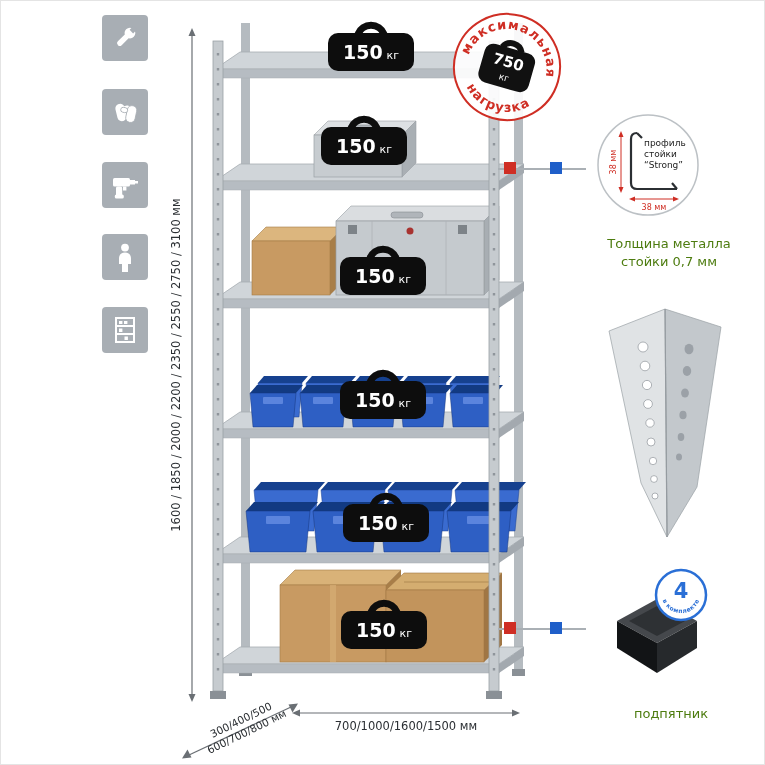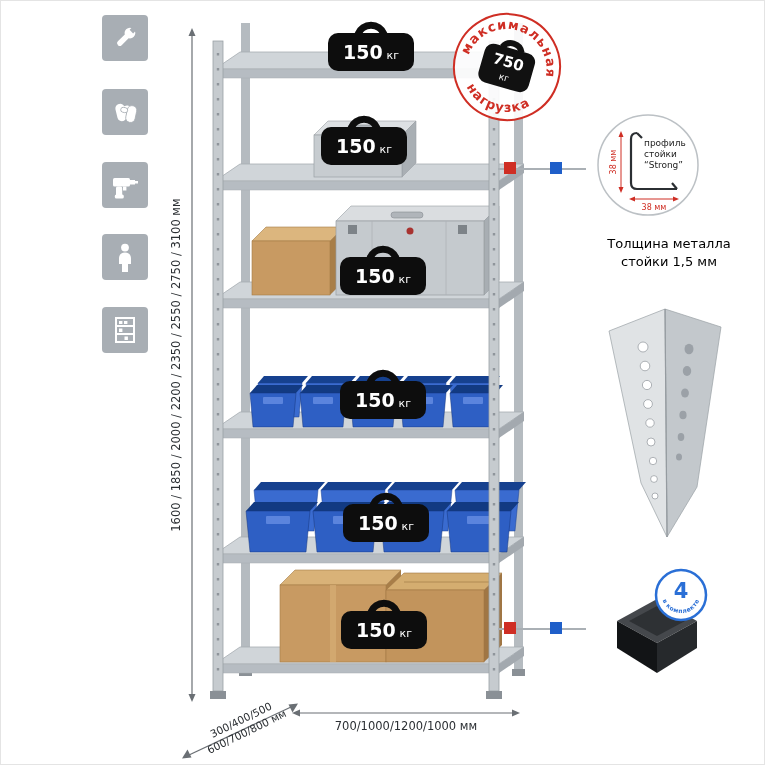--- a/index.html
+++ b/index.html
@@ -9,21 +9,21 @@
 
   .icon-tile { position:absolute; left:101px; width:46px; height:46px; background:#a8aeb4; border-radius:4px;
                display:flex; align-items:center; justify-content:center; }
 
   .dim-text-v { position:absolute; left:175px; top:364px; transform:translate(-50%,-50%) rotate(-90deg);
                 white-space:nowrap; font-size:11.5px; color:#2b2f33; }
   .dim-text-w { position:absolute; left:290px; top:718px; width:230px; text-align:center; font-size:11.5px; color:#2b2f33; }
   .dim-text-d { position:absolute; left:190px; top:712px; width:106px; text-align:center; font-size:10.5px;
                 line-height:1.25; color:#2b2f33; transform:rotate(-26deg); }
 
-  .caption { position:absolute; text-align:center; font-size:13px; color:#000000; line-height:1.4; }
+  .caption { position:absolute; text-align:center; font-size:13px; color:#4d7c0f; line-height:1.4; }
 
   .marker { position:absolute; width:12px; height:12px; }
   .marker.red { background:#cf2e24; }
   .marker.blue { background:#1f5fc9; }
   .marker-line { position:absolute; height:2px; background:#aab0b5; }
 
   
   .badge-text .bv { font-size:19px; font-weight:bold; fill:#ffffff; }
   .badge-text .bu { font-size:11px; fill:#ffffff; }
   .stamp-arc textPath { font-size:13px; font-weight:bold; fill:#cf2e24; letter-spacing:1px; }
@@ -311,21 +311,21 @@
     <line x1="44" y1="88" x2="86" y2="88" stroke="#cf2e24" stroke-width="1"></line>
     <polygon points="40,88 46,85.5 46,90.5" fill="#cf2e24"></polygon>
     <polygon points="90,88 84,85.5 84,90.5" fill="#cf2e24"></polygon>
     <text class="dim-red-h" x="65" y="99" text-anchor="middle">38 мм</text>
     <text class="prof-label" x="55" y="35">профиль</text>
     <text class="prof-label" x="55" y="46">стойки</text>
     <text class="prof-label" x="55" y="57">“Strong”</text>
   </svg>
   <div class="caption" style="left:586px;top:234px;width:164px">
     <div>Толщина металла</div>
-    <div>стойки 1,5 мм</div>
+    <div>стойки 0,7 мм</div>
   </div>
 
   <svg class="abs" style="left:594px;top:300px" width="140" height="240" viewBox="0 0 140 240">
     <polygon points="70,8 126,26 102,186 72,236" fill="#c3c8cc" stroke="#9aa0a5" stroke-width="0.7"></polygon>
     <polygon points="14,30 70,8 72,236 46,182" fill="#e0e3e5" stroke="#9aa0a5" stroke-width="0.7"></polygon>
     <line x1="70" y1="8" x2="72" y2="236" stroke="#959ba0" stroke-width="1.2"></line>
     <circle cx="48" cy="46" r="5" fill="#fff" stroke="#9aa0a5" stroke-width="0.8"></circle>
     <circle cx="50" cy="65" r="4.8" fill="#fff" stroke="#9aa0a5" stroke-width="0.8"></circle>
     <circle cx="52" cy="84" r="4.6" fill="#fff" stroke="#9aa0a5" stroke-width="0.8"></circle>
     <circle cx="53" cy="103" r="4.4" fill="#fff" stroke="#9aa0a5" stroke-width="0.8"></circle>
@@ -350,32 +350,33 @@
   </svg>
   <svg class="abs" style="left:652px;top:566px" width="56" height="56" viewBox="0 0 56 56" xmlns:xlink="http://www.w3.org/1999/xlink">
     <defs>
         <path id="kitArc" d="M 9,31 A 19.5 19.5 0 0 0 47,31" fill="none"></path>
       </defs>
     <circle cx="28" cy="28" r="25" fill="#fff" stroke="#2a6fd6" stroke-width="2.5"></circle>
     <text class="kit-num" x="28" y="31" text-anchor="middle">4</text>
     <text class="kit-arc"><textPath href="#kitArc" xlink:href="#kitArc" startOffset="50%" text-anchor="middle">в комплекте</textPath></text>
   </svg>
   <div class="caption" style="left:590px;top:704px;width:160px">
+    <div>подпятник</div>
   </div>
 
   <svg class="abs" style="left:178px;top:696px" width="124" height="68" viewBox="0 0 124 68">
     <line x1="10" y1="58" x2="112" y2="10" stroke="#6a6f74" stroke-width="1.2"></line>
     <polygon points="3,61.5 12.5,60.5 8.5,52.5" fill="#6a6f74"></polygon>
     <polygon points="119,6.5 109.5,7.5 113.5,15.5" fill="#6a6f74"></polygon>
   </svg>
   <div class="dim-text-d">
     <div>300/400/500</div>
     <div>600/700/800 мм</div>
   </div>
 
   <svg class="abs" style="left:290px;top:704px" width="230" height="16" viewBox="0 0 230 16">
     <line x1="8" y1="8" x2="222" y2="8" stroke="#6a6f74" stroke-width="1.2"></line>
     <polygon points="1,8 9,4.5 9,11.5" fill="#6a6f74"></polygon>
     <polygon points="229,8 221,4.5 221,11.5" fill="#6a6f74"></polygon>
   </svg>
-  <div class="dim-text-w">700/1000/1200/1000 мм</div>
+  <div class="dim-text-w">700/1000/1600/1500 мм</div>
 
 </div>
 
 </body></html>

